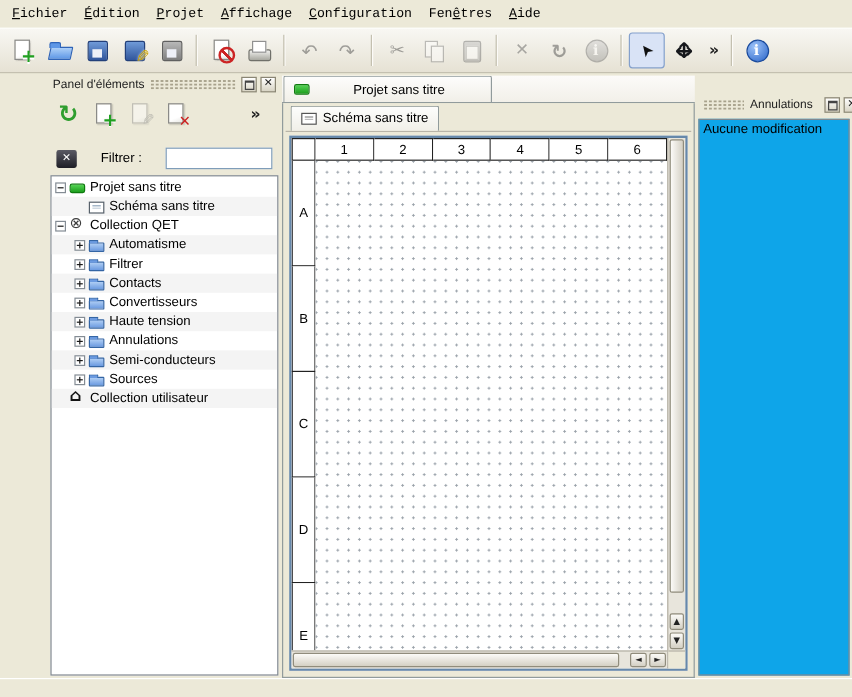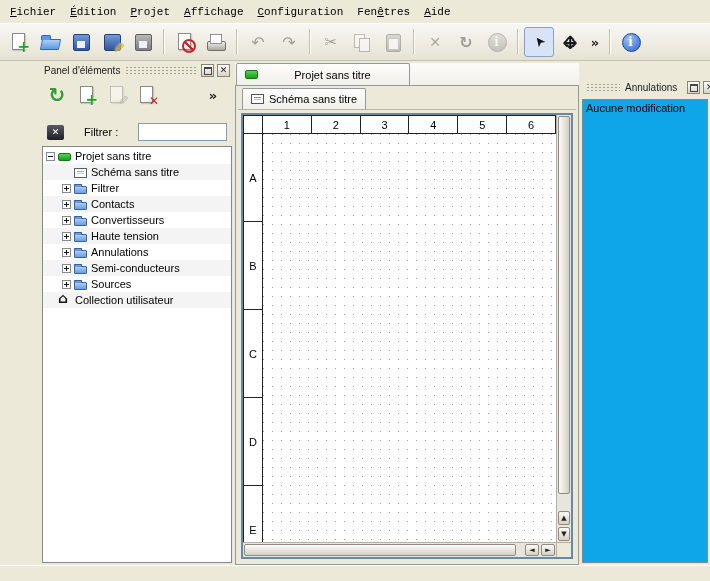--- a/index.html
+++ b/index.html
@@ -310,20 +310,32 @@
             <span class="indent" data-name="tree-indent" style="width: 0px;"></span>
             <span class="expander minus" data-name="tree-expander"></span>
             <span class="treeicon ti-project" data-name="project-icon"></span>
             <span class="tree-label" data-name="tree-item-label">Projet sans titre</span>
           </div>
           <div class="tree-row" data-name="tree-item-schema-sans-titre">
             <span class="indent" data-name="tree-indent" style="width: 16px;"></span>
             <span class="expander none" data-name="expander-spacer"></span>
             <span class="treeicon ti-schema" data-name="schema-icon"></span>
             <span class="tree-label" data-name="tree-item-label">Schéma sans titre</span>
+          </div>
+          <div class="tree-row" data-name="tree-item-collection-qet">
+            <span class="indent" data-name="tree-indent" style="width: 0px;"></span>
+            <span class="expander minus" data-name="tree-expander"></span>
+            <span class="treeicon ti-qet" data-name="qet-icon"></span>
+            <span class="tree-label" data-name="tree-item-label">Collection QET</span>
+          </div>
+          <div class="tree-row" data-name="tree-item-automatisme">
+            <span class="indent" data-name="tree-indent" style="width: 16px;"></span>
+            <span class="expander plus" data-name="tree-expander"></span>
+            <span class="treeicon ti-folder" data-name="folder-icon"></span>
+            <span class="tree-label" data-name="tree-item-label">Automatisme</span>
           </div>
           <div class="tree-row" data-name="tree-item-capteurs">
             <span class="indent" data-name="tree-indent" style="width: 16px;"></span>
             <span class="expander plus" data-name="tree-expander"></span>
             <span class="treeicon ti-folder" data-name="folder-icon"></span>
             <span class="tree-label" data-name="tree-item-label">Filtrer</span>
           </div>
           <div class="tree-row" data-name="tree-item-contacts">
             <span class="indent" data-name="tree-indent" style="width: 16px;"></span>
             <span class="expander plus" data-name="tree-expander"></span>

